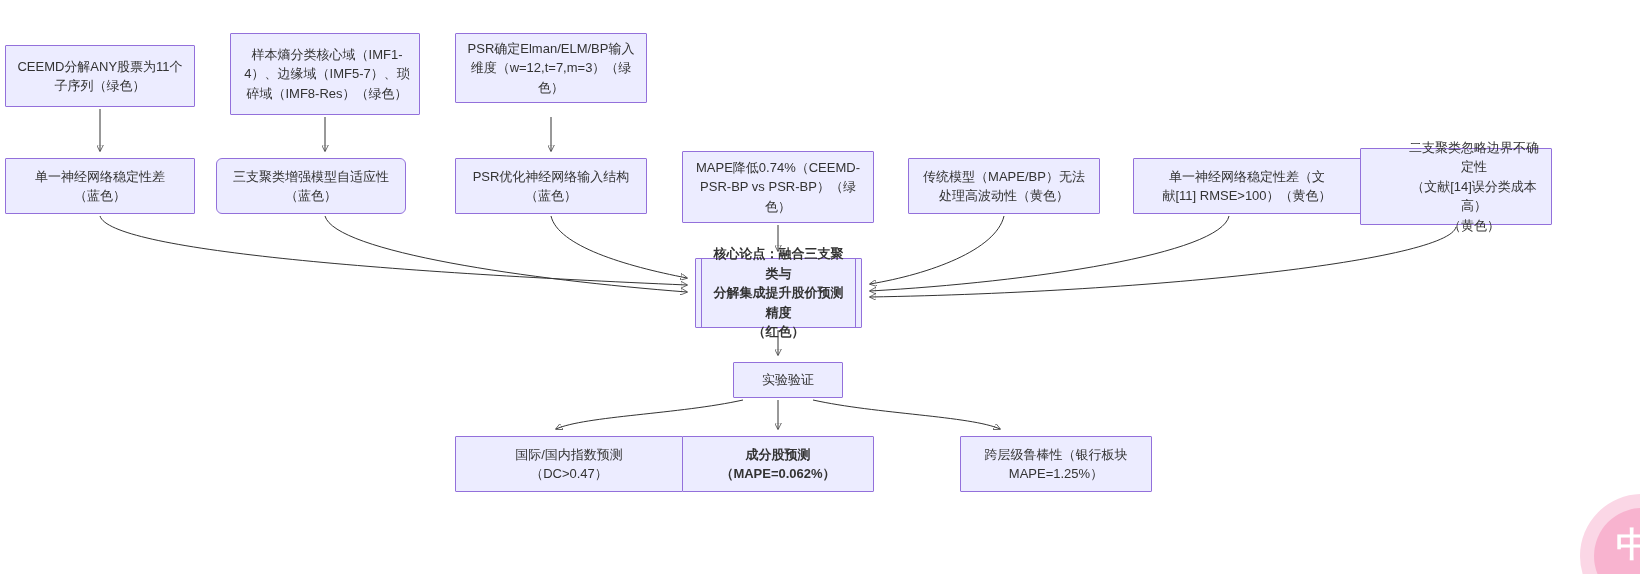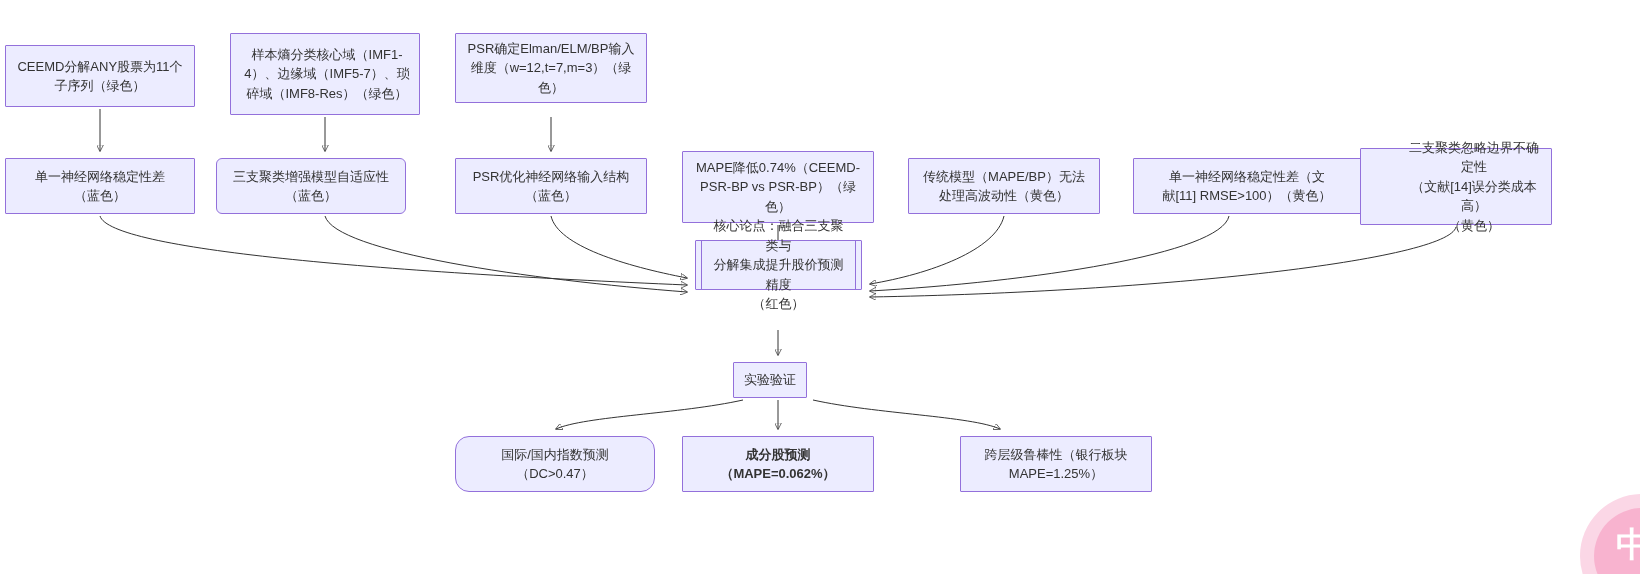--- a/index.html
+++ b/index.html
@@ -151,33 +151,33 @@
   <div class="node" style="left:1133px; top:158px; width:228px; height:56px;">
     <span class="lbl">单一神经网络稳定性差（文
 献[11] RMSE&gt;100）（黄色）</span>
   </div>
   <div class="node" style="left:1360px; top:148px; width:192px; height:77px;padding-left:44px;">
     <span class="lbl">二支聚类忽略边界不确定性
 （文献[14]误分类成本高）
 （黄色）</span>
   </div>
 
-  <div class="node core" style="left:695px; top:240px; width:167px; height:50px;">
+  <div class="node core" style="left:695px; top:258px; width:167px; height:70px;font-weight:bold;">
     <span class="sub-line left"></span>
     <span class="sub-line right"></span>
     <span class="lbl">核心论点：融合三支聚类与
 分解集成提升股价预测精度
 （红色）</span>
   </div>
 
-  <div class="node" style="left:733px; top:362px; width:74px; height:36px;align-items:center;">
+  <div class="node" style="left:733px; top:362px; width:110px; height:36px;align-items:center;">
     <span class="lbl">实验验证</span>
   </div>
 
-  <div class="node" style="left:455px; top:436px; width:200px; height:56px;border-radius:14px;">
+  <div class="node" style="left:455px; top:436px; width:228px; height:56px;">
     <span class="lbl">国际/国内指数预测
 （DC&gt;0.47）</span>
   </div>
   <div class="node" style="left:682px; top:436px; width:192px; height:56px;font-weight:bold;">
     <span class="lbl">成分股预测
 （MAPE=0.062%）</span>
   </div>
   <div class="node" style="left:960px; top:436px; width:192px; height:56px;">
     <span class="lbl">跨层级鲁棒性（银行板块
 MAPE=1.25%）</span>

